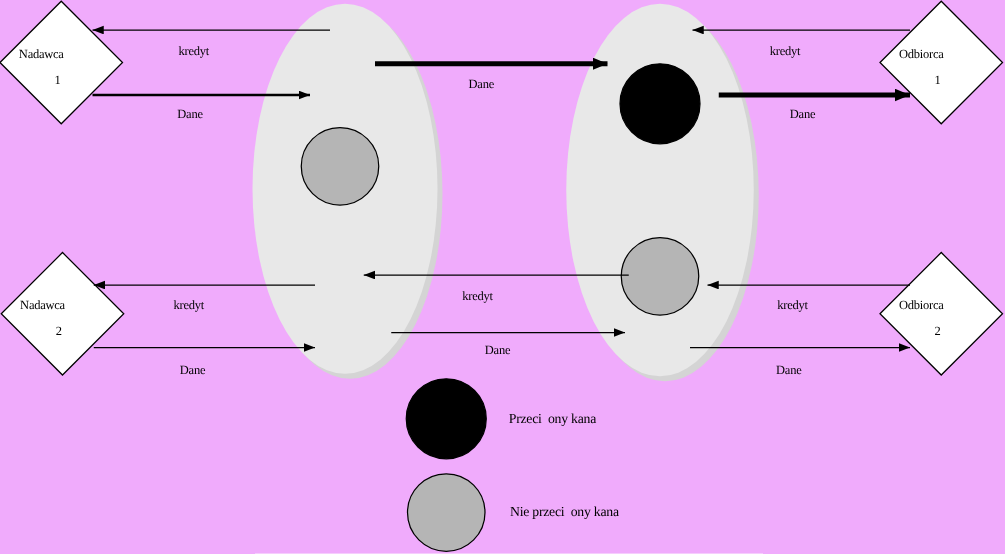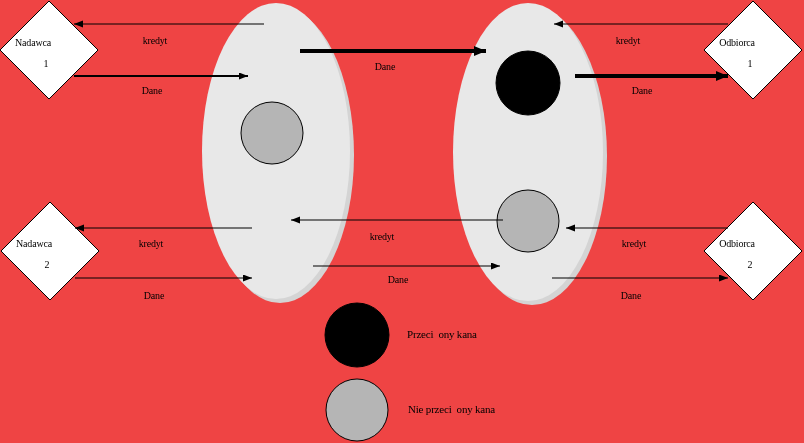--- a/index.html
+++ b/index.html
@@ -1,20 +1,20 @@
 <!DOCTYPE html>
 <html><head>
 <meta charset="utf-8">
 <style>
   html, body { margin: 0; padding: 0; background: #ffffff; }
   .stage {
     position: relative;
     width: 804px;
     height: 443px;
-    background: #ef4444;
+    background: #f0abfc;
     overflow: hidden;
   }
   svg text {
     font-family: "Liberation Serif", "DejaVu Serif", serif;
     fill: #000000;
     white-space: pre;
   }
   .lbl  { font-size: 10px; letter-spacing: -0.2px; }
   .node-text { font-size: 10px; letter-spacing: -0.2px; }
   .legend-text { font-size: 11px; letter-spacing: -0.2px; }

